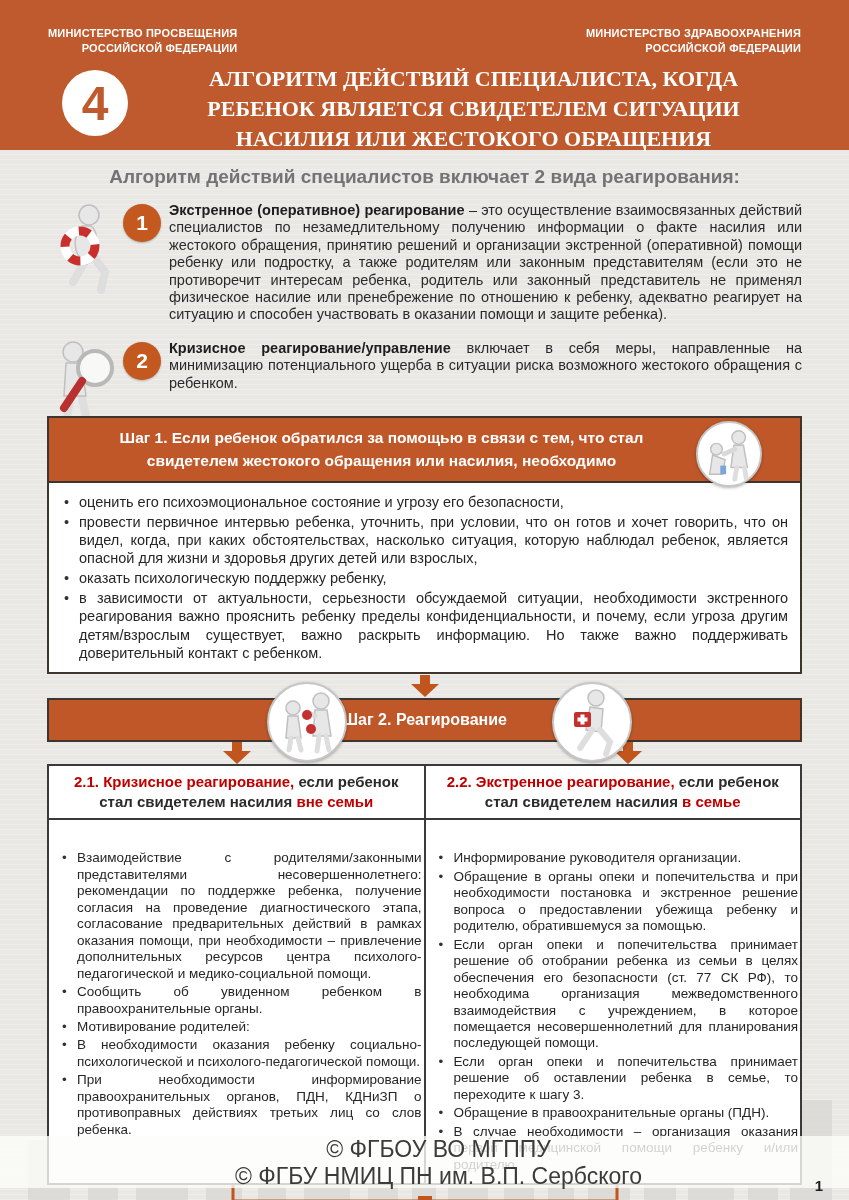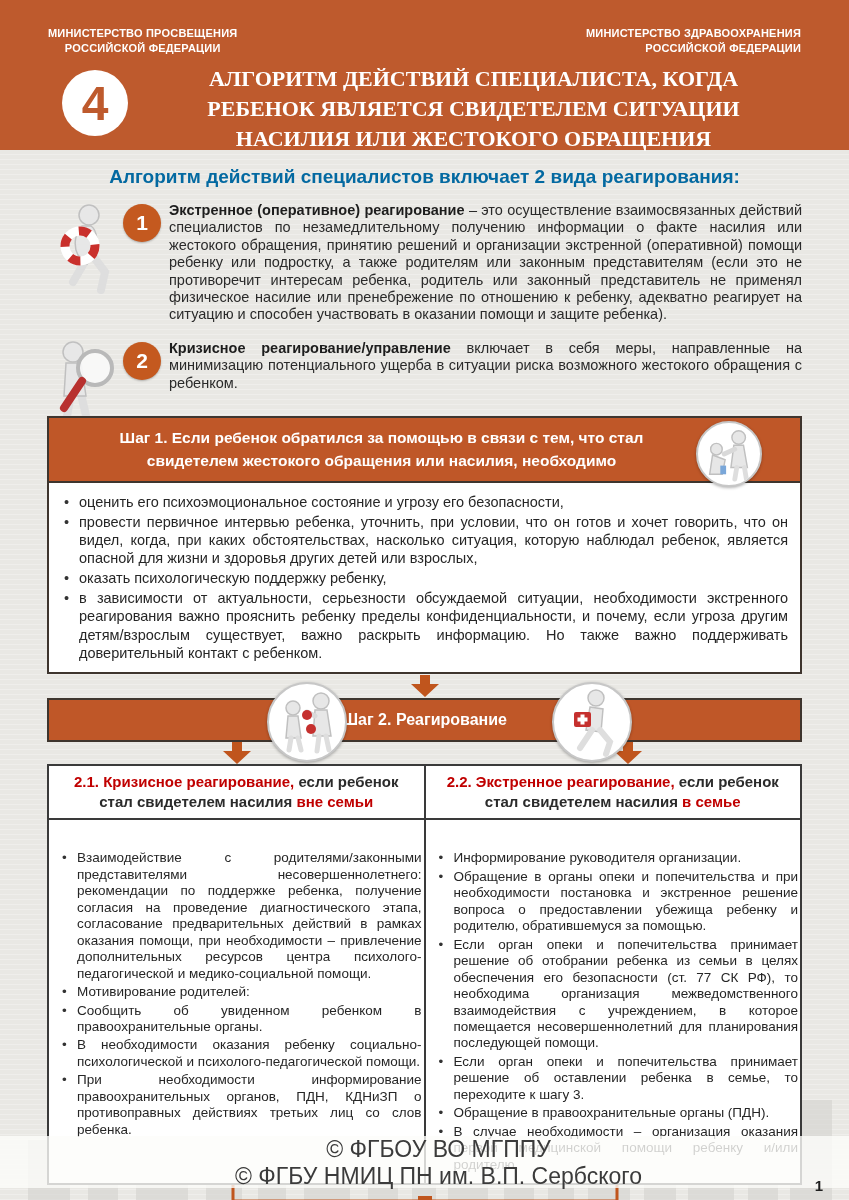--- a/index.html
+++ b/index.html
@@ -3,29 +3,29 @@
 <meta charset="utf-8">
 <style>
   html,body{margin:0;padding:0;}
   body{background:#bdbdbd;font-family:"Liberation Sans",sans-serif;}
   .page{position:relative;width:849px;height:1200px;margin:0 auto;background:#e9e8e4;overflow:hidden;color:#2d2d2d;}
   .page::before{content:"";position:absolute;inset:0;background:repeating-linear-gradient(0deg,rgba(255,255,255,.28) 0 1px,transparent 1px 5px);pointer-events:none;}
 
   
   .header{position:absolute;top:0;left:0;right:0;height:150px;background:#be5a2d;z-index:2;}
   .ministry{position:absolute;top:26px;font-size:11px;font-weight:bold;color:#fff;line-height:1.35;white-space:pre-line;letter-spacing:.2px;}
-  .ministry.left{left:48px;text-align:center;}
+  .ministry.left{left:48px;text-align:right;}
   .ministry.right{right:48px;text-align:right;}
   .badge{position:absolute;left:62px;top:70px;width:66px;height:66px;border-radius:50%;background:#fff;display:flex;align-items:center;justify-content:center;font-size:48px;font-weight:bold;color:#be5a2d;}
   .header-title{position:absolute;left:140px;right:42px;top:64px;text-align:center;color:#fff;font-weight:bold;font-size:22px;line-height:1.37;font-family:Liberation Serif, serif;}
   .header-title span{display:block;max-width:640px;margin:0 auto;}
 
   
   .content{position:relative;padding:150px 47px 0 47px;z-index:1;}
-  .subtitle{margin:16px 0 0 0;text-align:center;font-size:19px;font-weight:bold;color:#0369a1;}
+  .subtitle{margin:16px 0 0 0;text-align:center;font-size:19px;font-weight:bold;color:#737373;}
 
   .intro-item{position:relative;margin-top:14px;padding-left:122px;min-height:60px;}
   .intro-item .figure-icon{position:absolute;left:4px;top:0;width:66px;height:100px;}
   .intro-item .num-circle{position:absolute;left:76px;top:2px;width:38px;height:38px;border-radius:50%;background:#c4591f;color:#fff;font-size:21px;font-weight:bold;display:flex;align-items:center;justify-content:center;box-shadow:0 1px 2px rgba(0,0,0,.25);}
   .intro-text{font-size:14.5px;line-height:1.2;text-align:justify;color:#2a2a2a;}
   .intro-text b{color:#1d1d1d;}
 
   
   .step1-box{position:relative;margin-top:24px;border:2px solid #3e352e;background:#fff;}
   .step1-banner{position:relative;background:#bf5728;border-bottom:2px solid #3e352e;padding:8px 110px 8px 24px;min-height:42px;display:flex;align-items:center;}
@@ -202,22 +202,22 @@
     </div>
 
     <div class="react-table">
       <div class="col left">
         <div class="col-head">
           <span class="red">2.1. Кризисное реагирование,</span><span> если ребенок стал свидетелем насилия </span><span class="red">вне семьи</span>
         </div>
         <div class="col-body">
           <ul class="bullets">
             <li>Взаимодействие с родителями/законными представителями несовершеннолетнего: рекомендации по поддержке ребенка, получение согласия на проведение диагностического этапа, согласование предварительных действий в рамках оказания помощи, при необходимости – привлечение дополнительных ресурсов центра психолого-педагогической и медико-социальной помощи.</li>
+            <li>Сообщить об увиденном ребенком в правоохранительные органы.</li>
             <li>Мотивирование родителей:</li>
-            <li>Сообщить об увиденном ребенком в правоохранительные органы.</li>
             <li>В необходимости оказания ребенку социально-психологической и психолого-педагогической помощи.</li>
             <li>При необходимости информирование правоохранительных органов, ПДН, КДНиЗП о противоправных действиях третьих лиц со слов ребенка.</li>
           </ul>
         </div>
       </div>
       <div class="col">
         <div class="col-head">
           <span class="red">2.2. Экстренное реагирование,</span><span> если ребенок стал свидетелем насилия </span><span class="red">в семье</span>
         </div>
         <div class="col-body">

